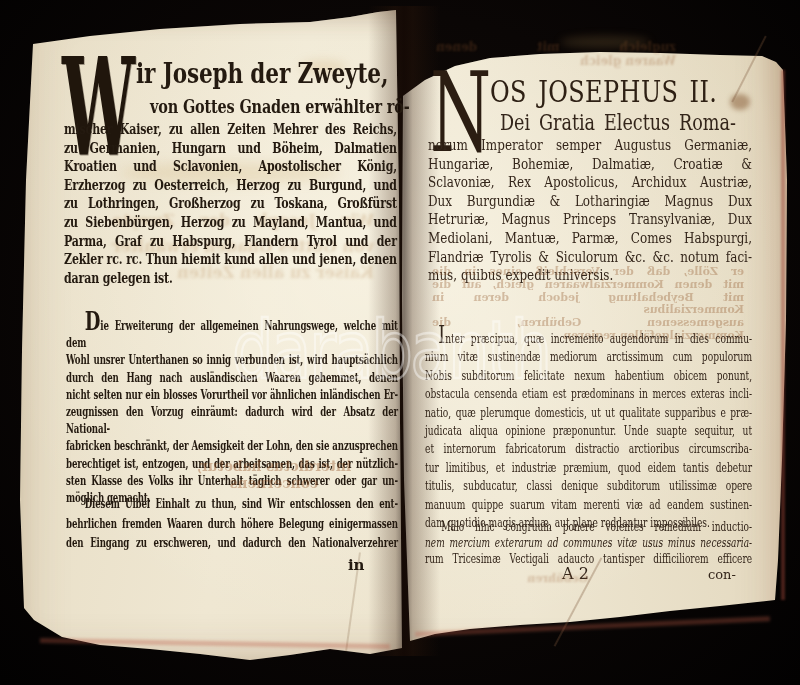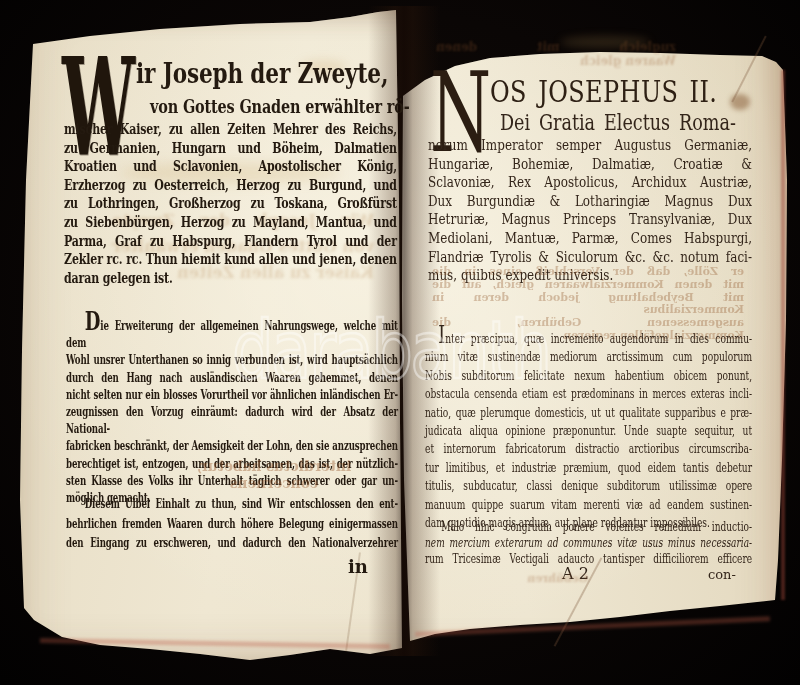--- a/index.html
+++ b/index.html
@@ -54,21 +54,21 @@
   .latin{color:#33251a;}
   
   .gp-initial{left:62px;top:54px;font-size:100px;line-height:0.78;font-weight:bold;
     color:#20160c;transform:scale(0.65,1.35);transform-origin:0 0;text-shadow:1px 1px 0 rgba(32,22,12,0.4);}
   .gp-h1{left:136px;top:58px;font-size:27px;transform:scaleX(0.8);width:340px;white-space:nowrap;}
   .gp-h2{left:150px;top:96px;font-size:18.5px;transform:scaleX(0.78);width:330px;white-space:nowrap;}
   .gp-head{left:64px;top:120px;width:438px;transform:scaleX(0.76);font-size:14.5px;line-height:18.6px;}
   .gp-p1{left:66px;top:318px;width:461px;transform:scaleX(0.72);font-size:12px;line-height:17.2px;}
   .gp-p1 .line:first-child::first-letter{font-size:2.1em;line-height:1px;}
   .gp-p2{left:66px;top:495px;width:461px;transform:scaleX(0.72);font-size:12px;line-height:19.5px;}
-  .gp-catch{left:348px;top:556px;font-size:18px;}
+  .gp-catch{left:348px;top:556px;font-size:15px;}
   
   .rp-initial{left:430px;top:70px;font-size:100px;line-height:0.8;color:#2b1d12;
     transform:scale(0.7,1.1);transform-origin:0 0;}
   .rp-h1{left:490px;top:74px;font-size:30px;letter-spacing:0.5px;word-spacing:4px;
     transform:scaleX(0.8);width:420px;white-space:nowrap;color:#2e2014;}
   .rp-h2{left:500px;top:110px;font-size:22px;word-spacing:4px;transform:scaleX(0.8);
     width:380px;white-space:nowrap;}
   .rp-head{left:428px;top:136px;width:405px;transform:scaleX(0.8);font-size:15px;line-height:18.6px;}
   .rp-p1{left:425px;top:330px;width:442px;transform:scaleX(0.74);font-size:12.3px;line-height:18.4px;}
   .rp-p1 .line:first-child::first-letter{font-size:1.9em;line-height:1px;}

